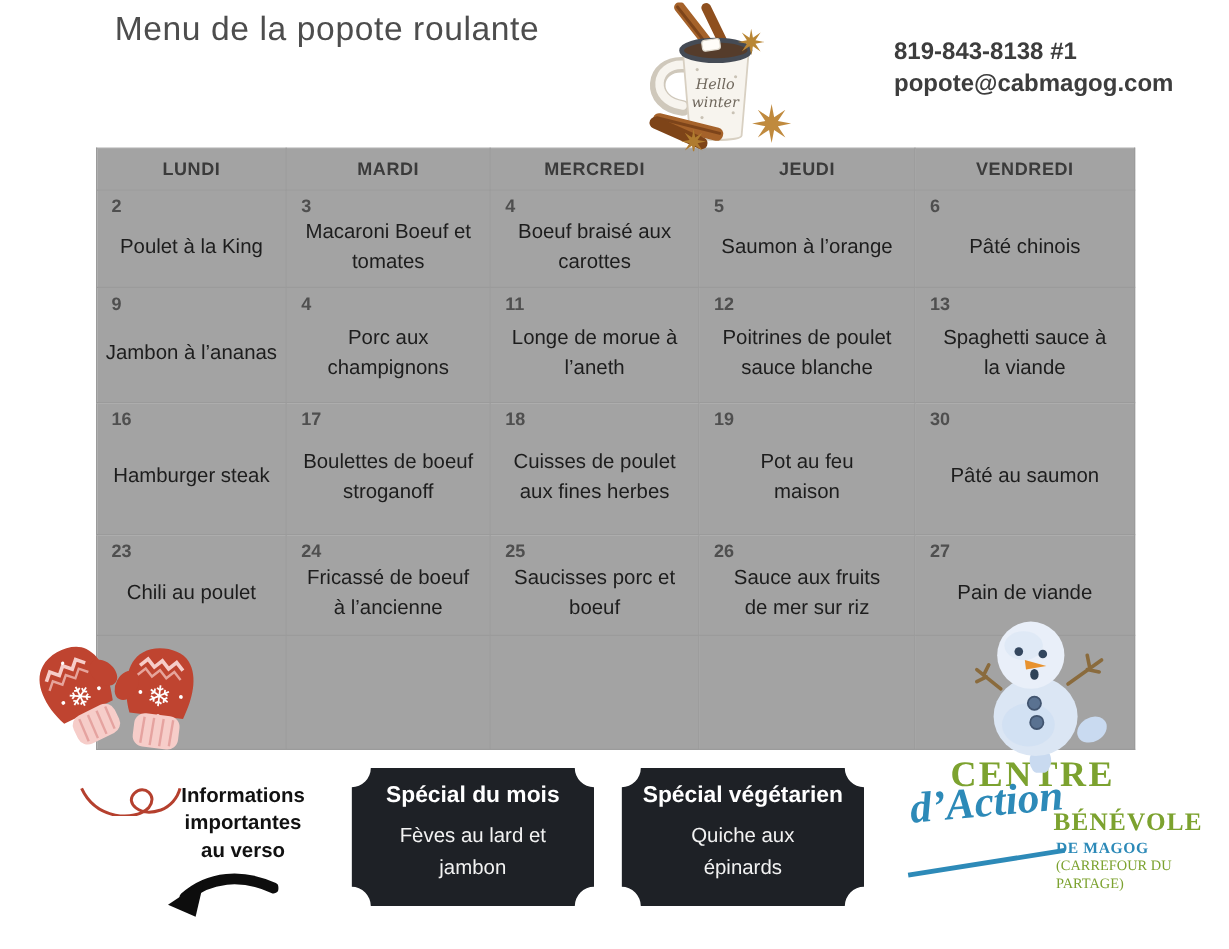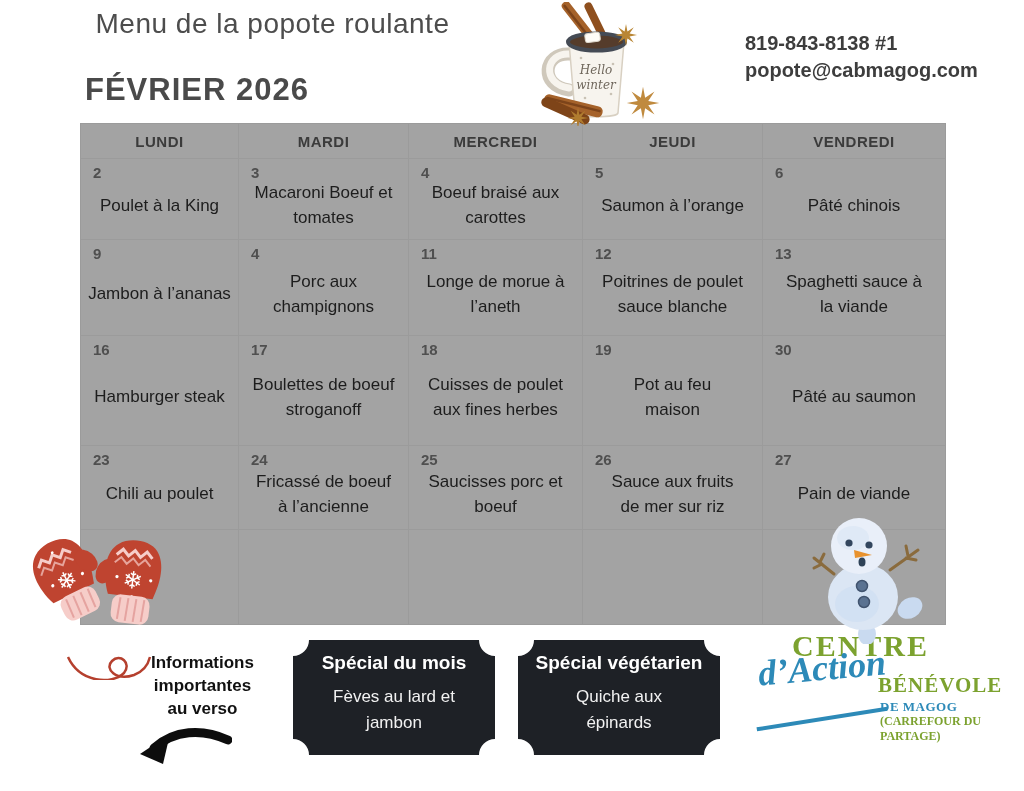--- a/index.html
+++ b/index.html
@@ -47,39 +47,38 @@
   .logo { position:absolute; left:762px; top:625px; width:262px; height:118px; z-index:3; }
   .logo .centre { position:absolute; left:30px; top:4px; font-family:"Liberation Serif", serif; font-weight:bold;
                   font-size:30px; letter-spacing:2px; color:#7ca22f; }
   .logo .daction { position:absolute; left:-4px; top:22px; font-family:"Liberation Serif", serif; font-style:italic;
                    font-weight:bold; font-size:36px; color:#2d8ab8; transform:rotate(-5deg); }
   .logo .benevole { position:absolute; left:116px; top:48px; font-family:"Liberation Serif", serif; font-weight:bold;
                     font-size:21px; letter-spacing:1px; color:#7ca22f; }
   .logo .underline { position:absolute; left:-6px; top:92px; width:132px; height:4px; background:#2d8ab8; transform:rotate(-9deg); }
   .logo .de-magog { position:absolute; left:118px; top:74px; font-family:"Liberation Serif", serif; font-weight:bold;
                     font-size:13px; color:#2d8ab8; letter-spacing:0.5px; }
-  .logo .carrefour { position:absolute; left:118px; top:89px; font-family:"Liberation Serif", serif; font-weight:bold;
+  .logo .carrefour { position:absolute; left:118px; top:89px; font-family:"Liberation Serif", serif; font-weight:normal;
                      font-size:12px; color:#7ca22f; }
 
   
   .illu { position:absolute; z-index:5; }
   .mug-box { left:525px; top:2px; }
   .mittens-box { left:2px; top:535px; }
   .snowman-box { left:810px; top:512px; }
   .mug-script { font-family:"DejaVu Serif", serif; font-style:italic; font-size:12px; fill:#6f675c; }
 </style>
 </head>
 <body>
 
 <div id="page">
 
   <div class="hdr-left">
     <div class="page-title">Menu de la popote roulante</div>
   </div>
-  <div class="month-title">FÉVRIER 2026</div>
   <div class="contact">
     <div>819-843-8138 #1</div>
     <div>popote@cabmagog.com</div>
   </div>
 
   <svg class="illu mug-box" width="140" height="124" viewBox="0 0 140 124">
     <defs>
       <polygon id="star8" points="13,0 4.2,1.7 9.2,9.2 1.7,4.2 0,13 -1.7,4.2 -9.2,9.2 -4.2,1.7 -13,0 -4.2,-1.7 -9.2,-9.2 -1.7,-4.2 0,-13 1.7,-4.2 9.2,-9.2 4.2,-1.7"></polygon>
     </defs>
 

